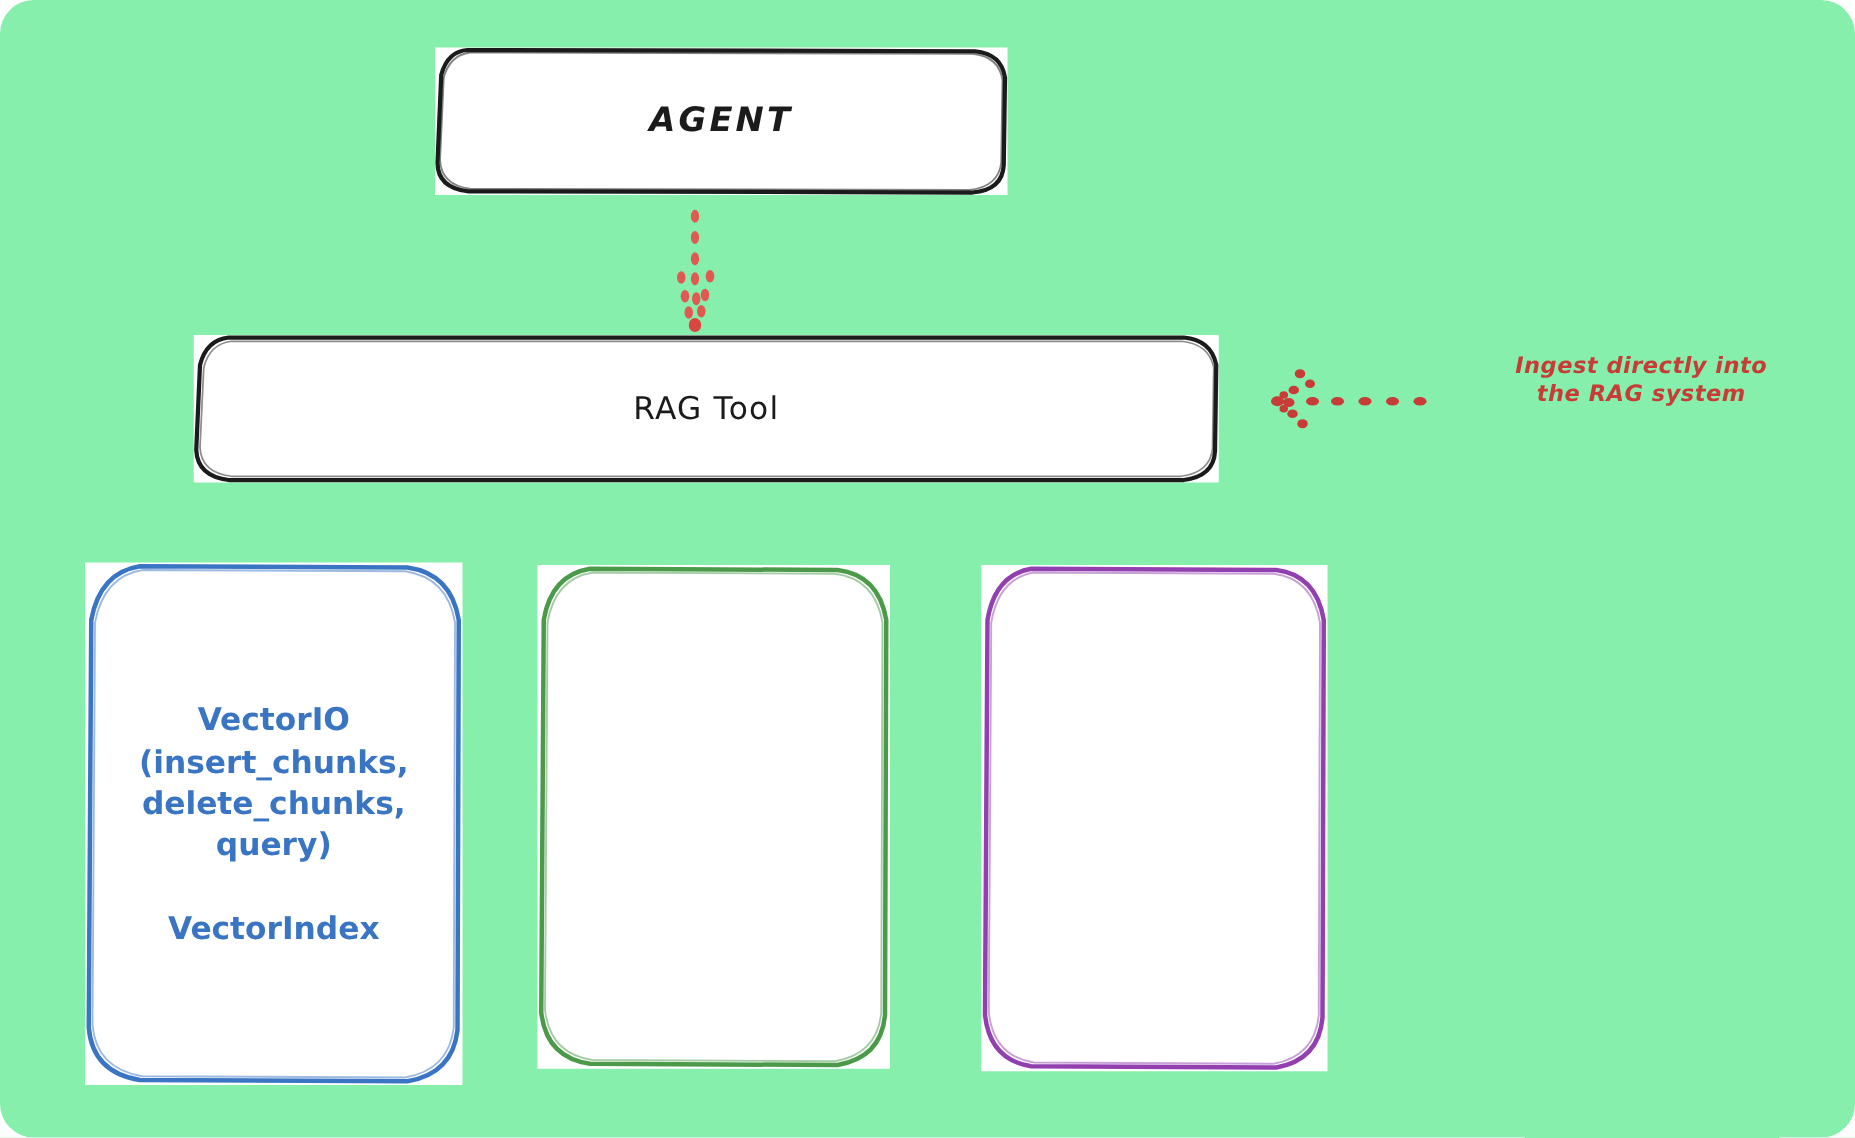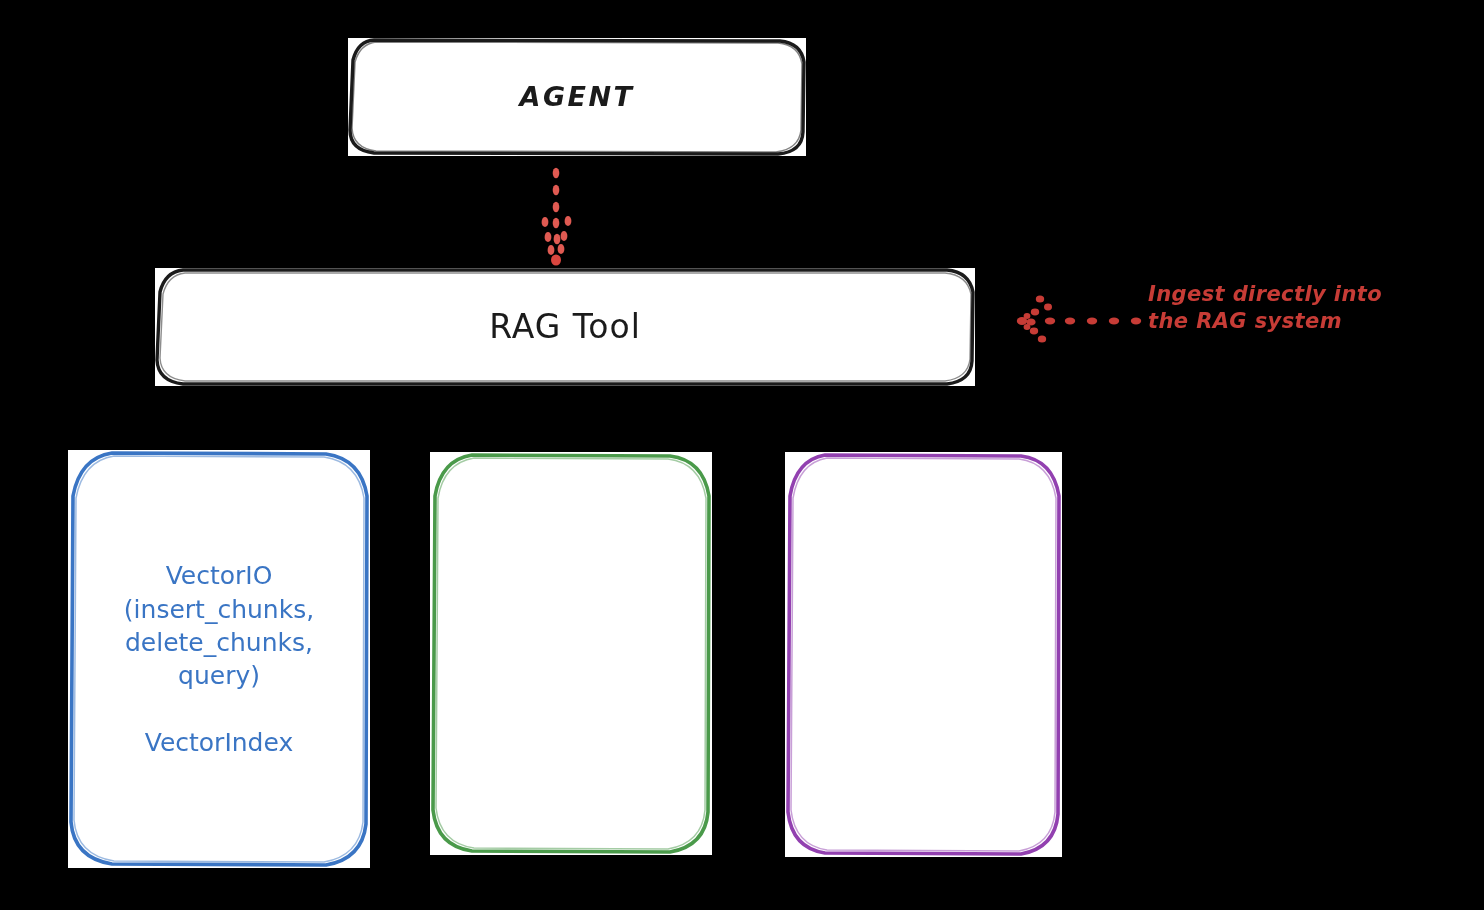--- a/index.html
+++ b/index.html
@@ -8,22 +8,23 @@
     padding: 0;
     background: #ffffff;
   }
   body {
     font-family: "DejaVu Sans", sans-serif;
   }
   #canvas {
     position: relative;
     width: 1484px;
     height: 910px;
-    background: #000000;
+    background: #86efac;
     overflow: hidden;
+    border-radius: 27px;
   }
 
   
   .node {
     position: absolute;
     box-sizing: border-box;
     display: flex;
     align-items: center;
     justify-content: center;
     text-align: center;
@@ -62,31 +63,31 @@
 
   
   #ragtool-node {
     left: 155px;
     top: 268px;
     width: 820px;
     height: 118px;
   }
   #ragtool-node .node-label {
     font-family: "DejaVu Sans", sans-serif;
-    font-size: 33px;
+    font-size: 25px;
     font-weight: 500;
     letter-spacing: 1px;
     color: #1b1b1b;
     text-align: center;
   }
 
   
   .io-node .node-label {
     font-family: "DejaVu Sans", sans-serif;
-    font-weight: 400;
+    font-weight: 700;
     font-size: 25px;
     line-height: 1.33;
   }
   #vectorio-node {
     left: 68px;
     top: 450px;
     width: 302px;
     height: 418px;
   }
   #vectorio-node .node-label { color: #3a75c4; }
@@ -108,25 +109,25 @@
   #relationalio-node .node-label { color: #9240b0; }
 
   
   #ingest-annotation {
     position: absolute;
     left: 1148px;
     top: 281px;
     width: 330px;
     color: #c73c36;
     font-family: "DejaVu Sans", sans-serif;
-    font-size: 21px;
+    font-size: 18px;
     font-weight: 600;
     font-style: italic;
     line-height: 1.30;
-    text-align: left;
+    text-align: center;
     white-space: pre-line;
     letter-spacing: 0.4px;
   }
 
   
   #arrow-layer {
     position: absolute;
     left: 0;
     top: 0;
     width: 1484px;

